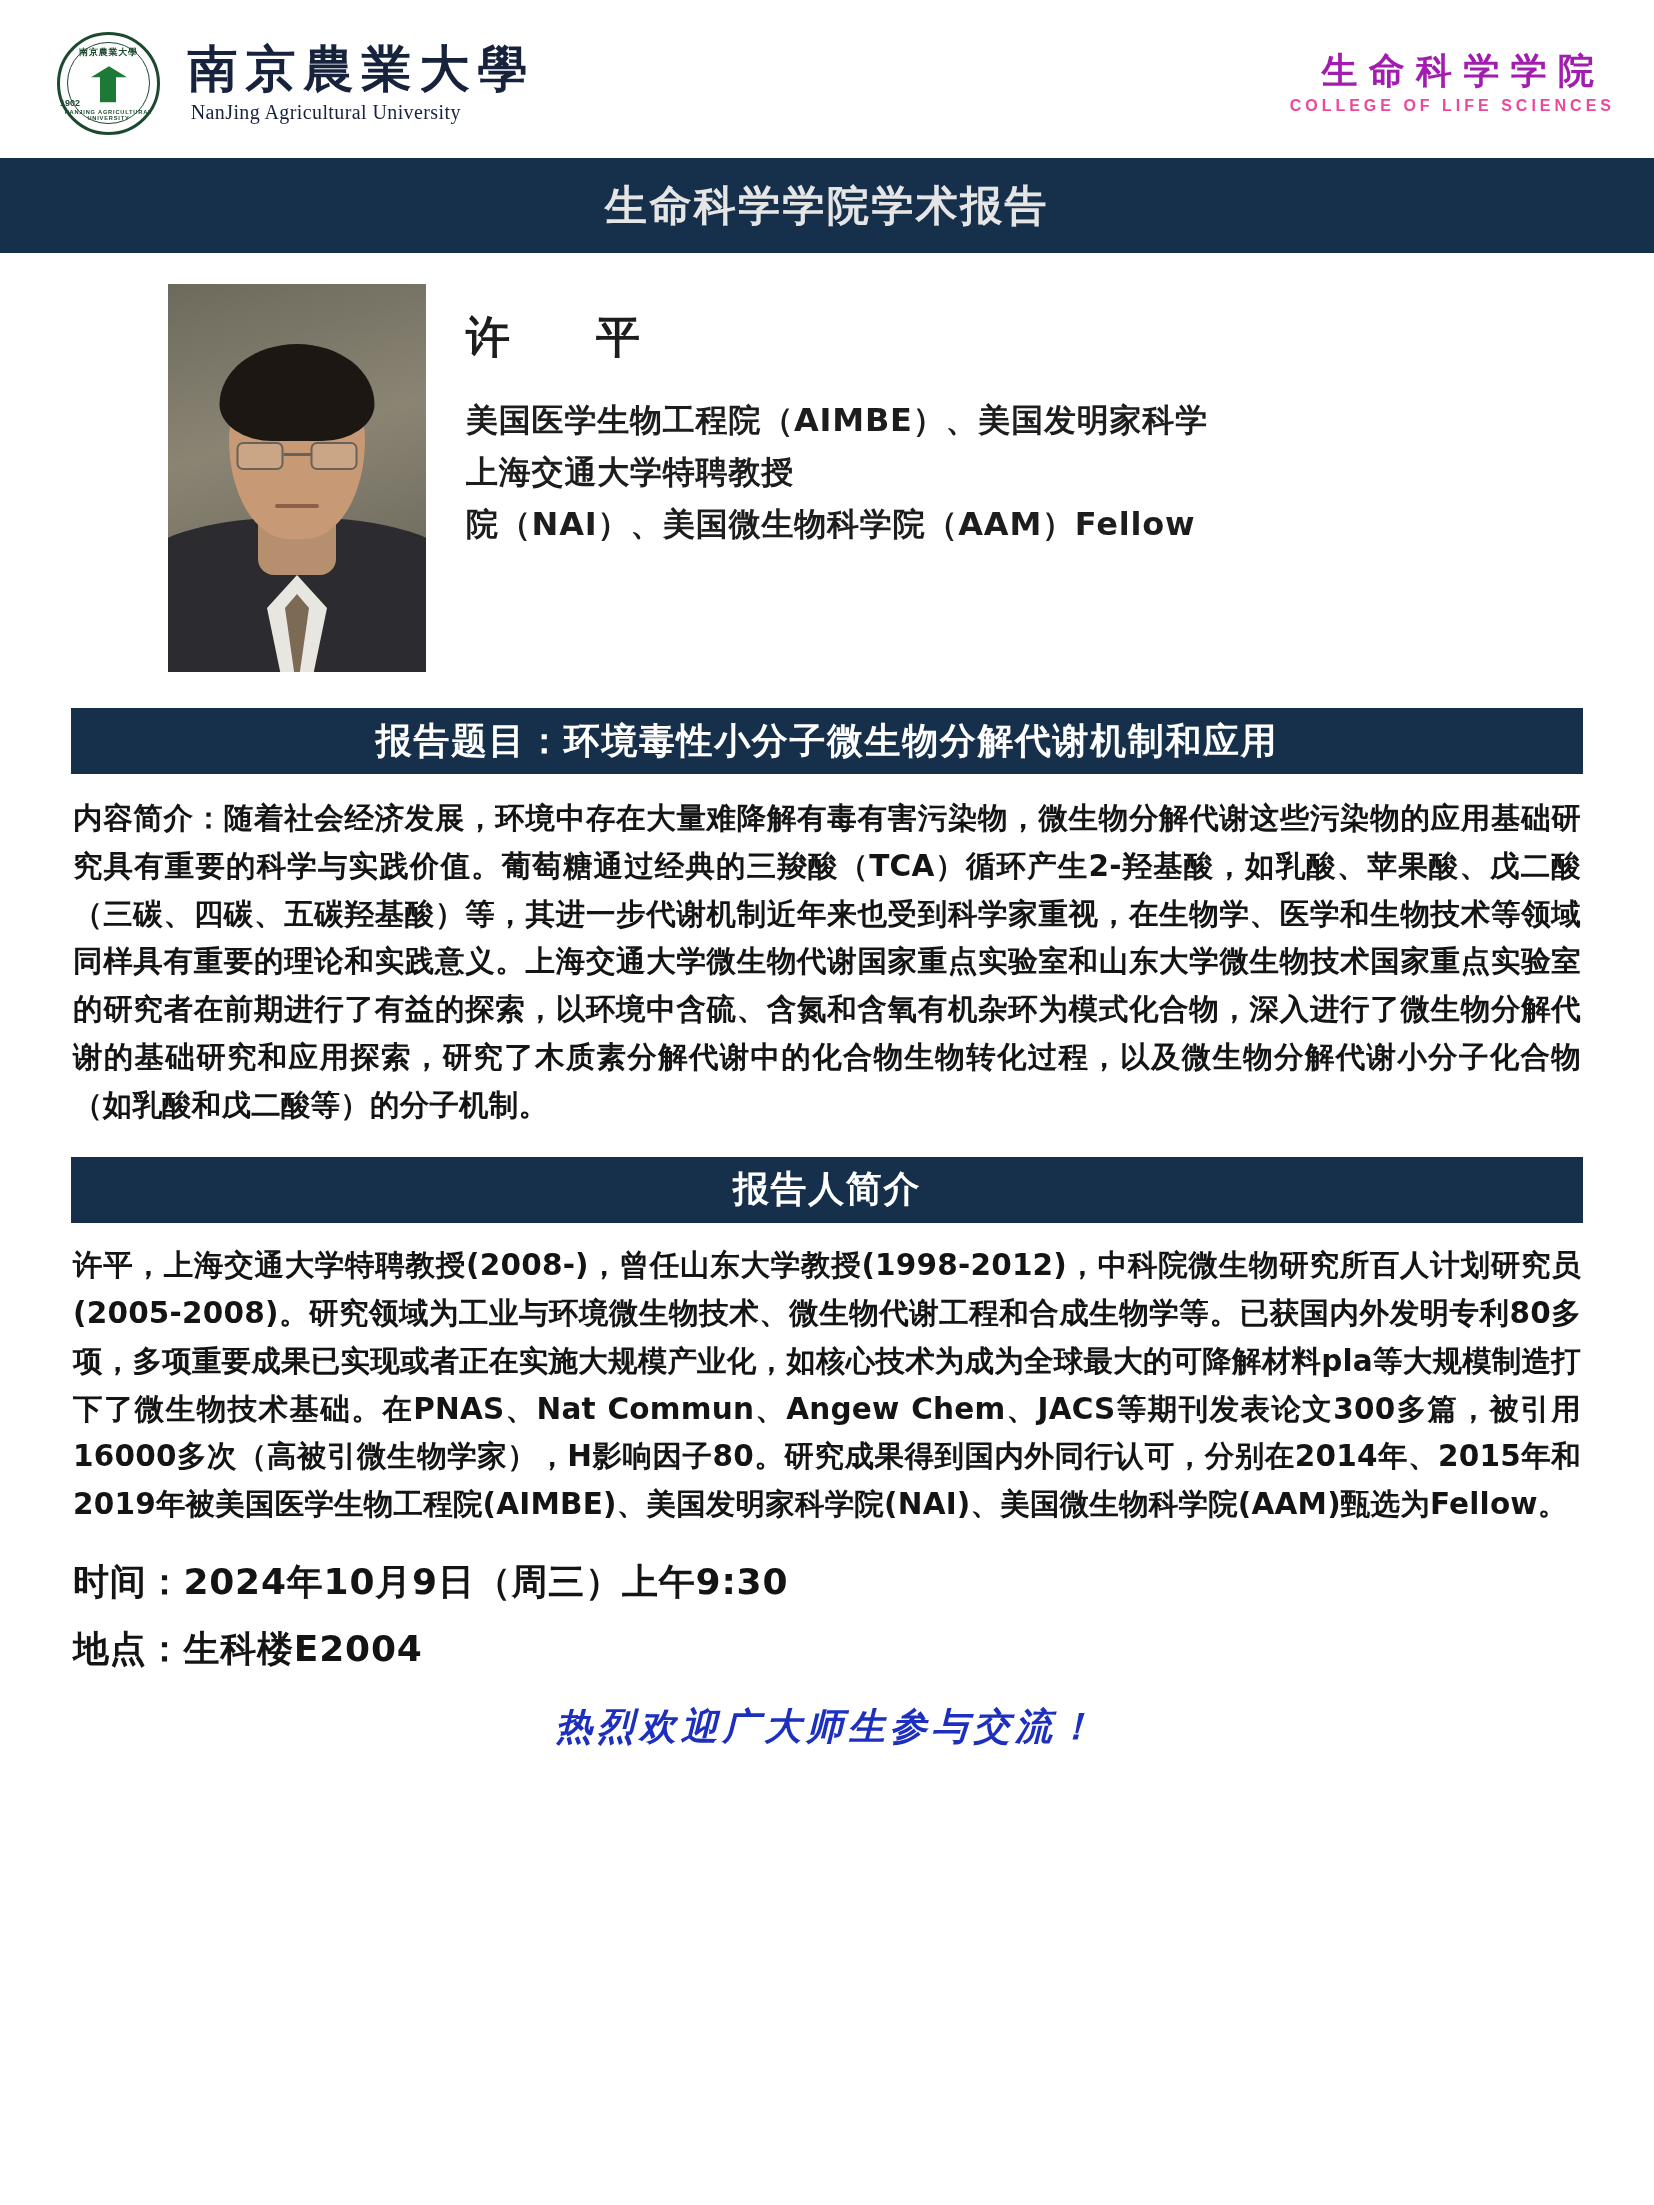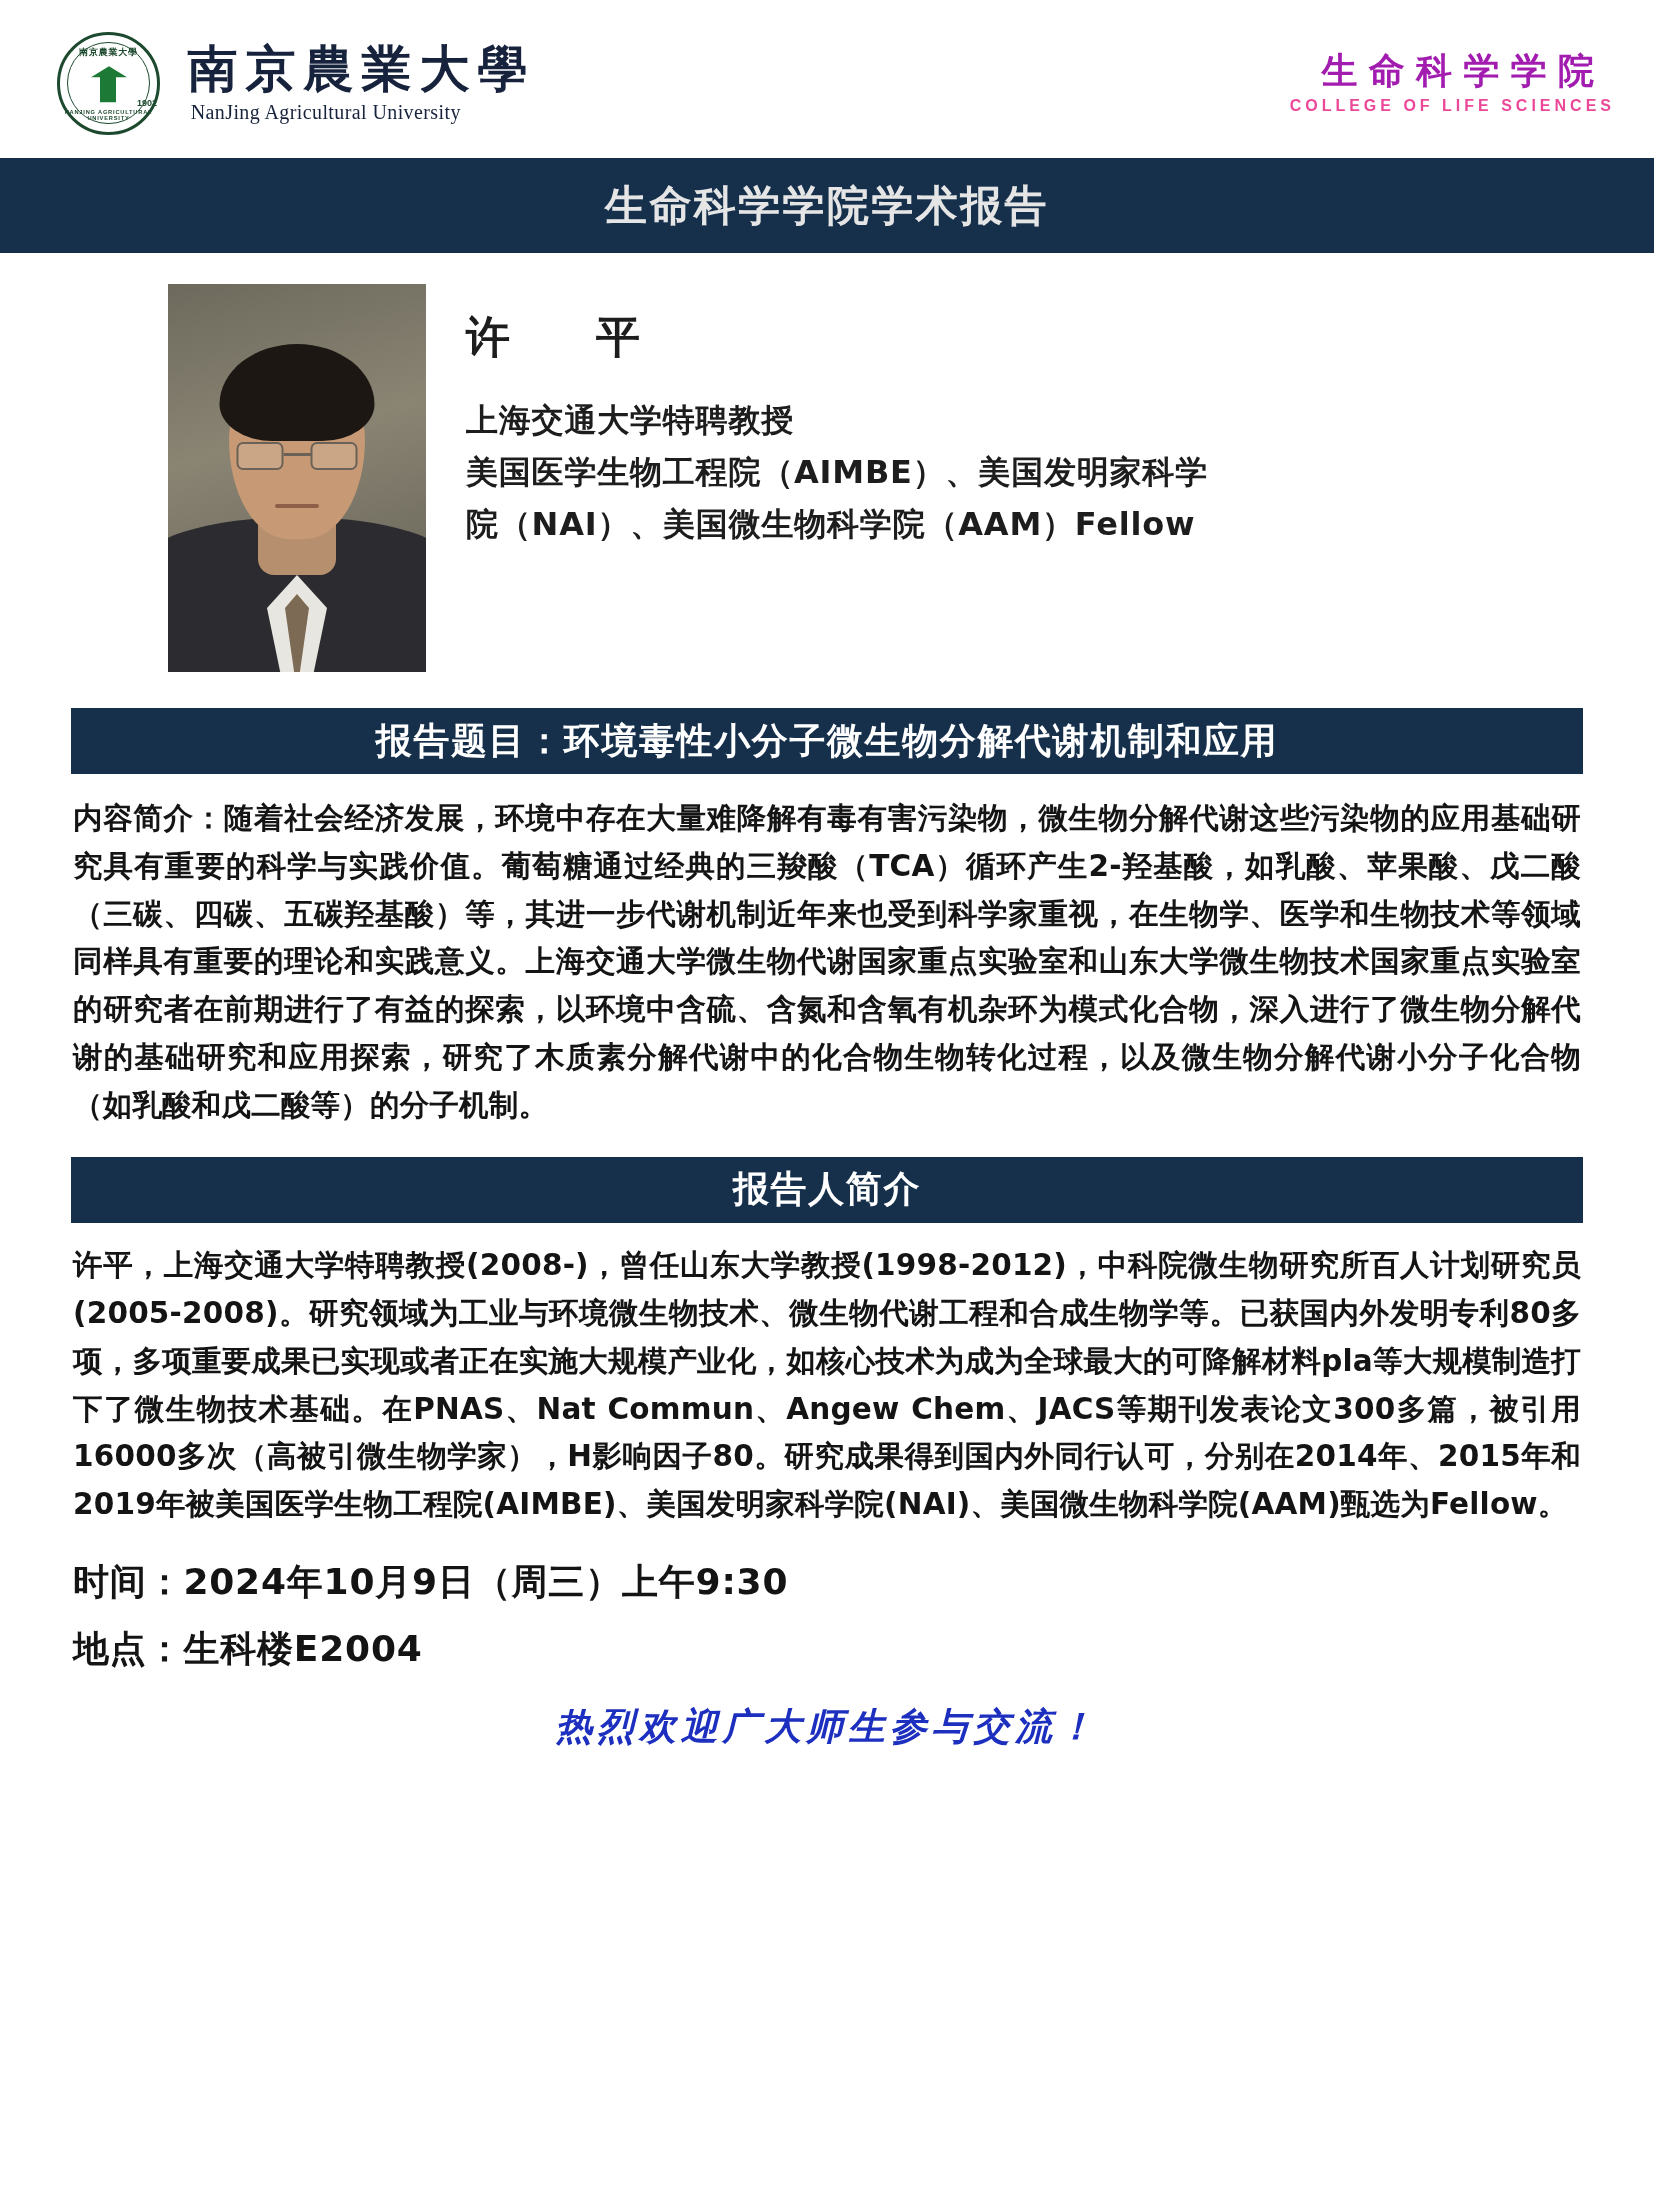--- a/index.html
+++ b/index.html
@@ -79,23 +79,23 @@
     text-align: center;
     font-size: 7.3px;
     color: #1d4a2e;
     letter-spacing: 0.8px;
     font-weight: bold;
   }
   .seal-top-text { top: 11.3px; font-size: 9px; }
   .seal-bottom-text { bottom: 10.5px; font-size: 5.7px; }
   .seal-year {
     position: absolute;
-    left: 12px; right: 0;
+    left: 0; right: 0;
     bottom: 24px;
-    text-align: right;
+    text-align: left;
     font-size: 9px;
     color: #1d4a2e;
     font-weight: bold;
   }
   .uni-names { display: flex; flex-direction: column; justify-content: center; }
   .uni-cn {
     font-family: "DejaVu Serif", serif;
     font-size: 50px;
     font-weight: bold;
     color: #17233c;
@@ -375,22 +375,22 @@
     <div class="hair"></div>
     <div class="glasses">
       <div class="lens l"></div>
       <div class="bridge"></div>
       <div class="lens r"></div>
     </div>
     <div class="mouth"></div>
   </div>
   <div class="speaker-info">
     <div class="speaker-name">许　平</div>
+    <div class="speaker-line">美国医学生物工程院（AIMBE）、美国发明家科学</div>
     <div class="speaker-line">上海交通大学特聘教授</div>
-    <div class="speaker-line">美国医学生物工程院（AIMBE）、美国发明家科学</div>
     <div class="speaker-line">院（NAI）、美国微生物科学院（AAM）Fellow</div>
   </div>
 </div>
 
 <div class="section-bar topic-bar">
   <div class="section-bar-text">报告题目：环境毒性小分子微生物分解代谢机制和应用</div>
 </div>
 <div class="para">内容简介：随着社会经济发展，环境中存在大量难降解有毒有害污染物，微生物分解代谢这些污染物的应用基础研究具有重要的科学与实践价值。葡萄糖通过经典的三羧酸（TCA）循环产生2-羟基酸，如乳酸、苹果酸、戊二酸（三碳、四碳、五碳羟基酸）等，其进一步代谢机制近年来也受到科学家重视，在生物学、医学和生物技术等领域同样具有重要的理论和实践意义。上海交通大学微生物代谢国家重点实验室和山东大学微生物技术国家重点实验室的研究者在前期进行了有益的探索，以环境中含硫、含氮和含氧有机杂环为模式化合物，深入进行了微生物分解代谢的基础研究和应用探索，研究了木质素分解代谢中的化合物生物转化过程，以及微生物分解代谢小分子化合物（如乳酸和戊二酸等）的分子机制。</div>
 
 <div class="section-bar bio-bar">

